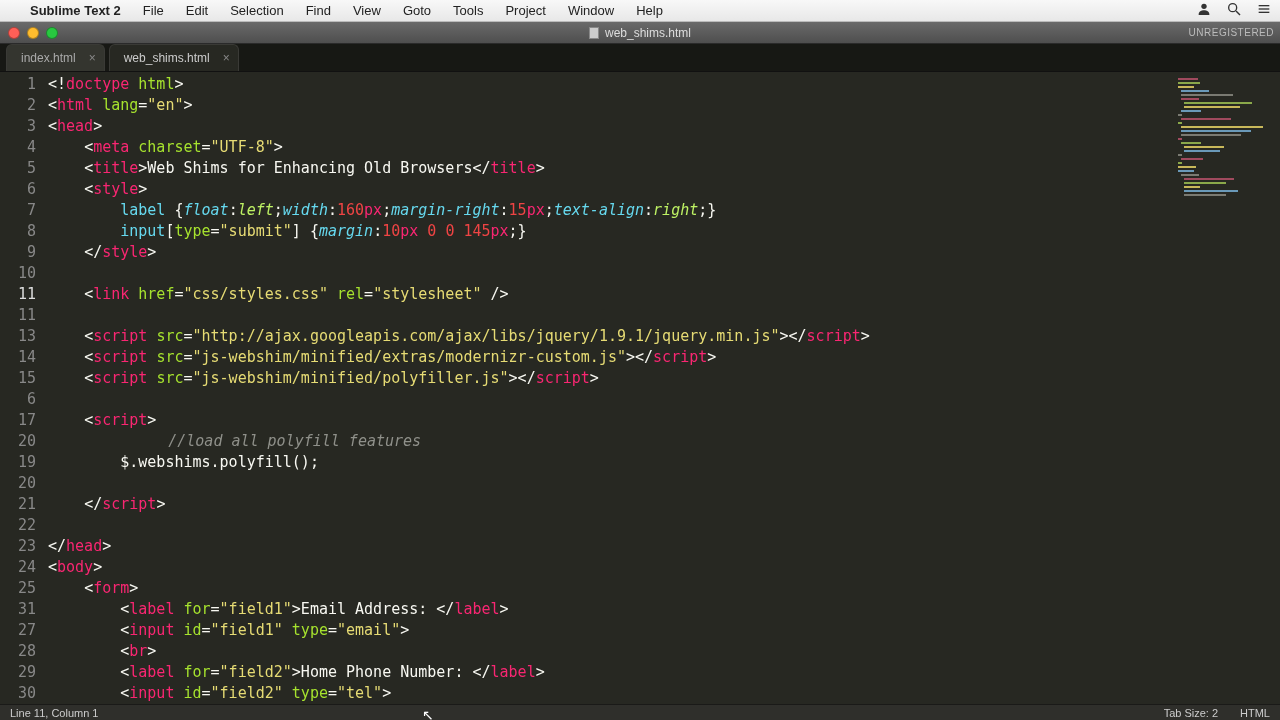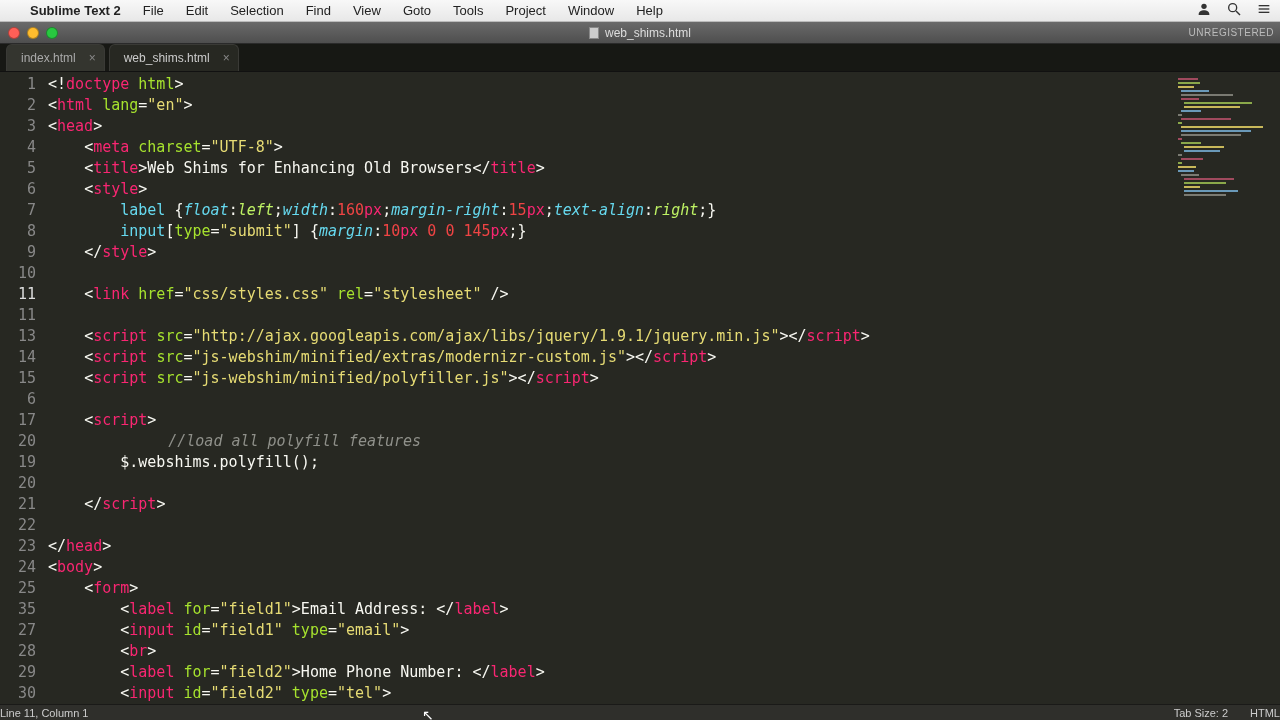--- a/index.html
+++ b/index.html
@@ -41,21 +41,21 @@
 .tg { color: #f92672; }   
 .an { color: #a6e22e; }   
 .st { color: #e6db74; }   
 .nm { color: #ef4444; }   
 .kw { color: #66d9ef; font-style: italic; } 
 .va { color: #bef264; font-style: italic; } 
 .cm { color: #8f908a; font-style: italic; margin-left: 48px; } 
 .sel{ color: #66d9ef; }   
 
 
-.statusbar { height: 16px; background: #2f2f2b; color: #ccc; font-size: 11px; display: flex; align-items: center; padding: 0 0; border-top: 1px solid #1a1a18; }
+.statusbar { height: 16px; background: #2f2f2b; color: #ccc; font-size: 11px; display: flex; align-items: center; padding: 0 10px; border-top: 1px solid #1a1a18; }
 .statusbar .right { margin-left: auto; display: flex; gap: 22px; }
 
 
 .cursor-pointer { position: absolute; left: 422px; top: 707px; font-size: 14px; color: #fff; pointer-events: none; }
 </style>
 </head>
 <body>
 
 <div class="mac-menubar">
   <span class="apple"></span>
@@ -131,21 +131,21 @@
       <div class="ln">6</div>
       <div class="ln">17</div>
       <div class="ln">20</div>
       <div class="ln">19</div>
       <div class="ln">20</div>
       <div class="ln">21</div>
       <div class="ln">22</div>
       <div class="ln">23</div>
       <div class="ln">24</div>
       <div class="ln">25</div>
-      <div class="ln">35</div>
+      <div class="ln">31</div>
       <div class="ln">27</div>
       <div class="ln">28</div>
       <div class="ln">29</div>
       <div class="ln">30</div>
     </div>
   <div class="code" id="code"><div><span></span><span class="p">&lt;!</span><span class="tg">doctype</span><span class="p"> </span><span class="an">html</span><span class="p">&gt;</span></div><div><span></span><span class="p">&lt;</span><span class="tg">html</span><span class="p"> </span><span class="an">lang</span><span class="p">=</span><span class="st">"en"</span><span class="p">&gt;</span></div><div><span></span><span class="p">&lt;</span><span class="tg">head</span><span class="p">&gt;</span></div><div><span>    </span><span class="p">&lt;</span><span class="tg">meta</span><span class="p"> </span><span class="an">charset</span><span class="p">=</span><span class="st">"UTF-8"</span><span class="p">&gt;</span></div><div><span>    </span><span class="p">&lt;</span><span class="tg">title</span><span class="p">&gt;Web Shims for Enhancing Old Browsers&lt;/</span><span class="tg">title</span><span class="p">&gt;</span></div><div><span>    </span><span class="p">&lt;</span><span class="tg">style</span><span class="p">&gt;</span></div><div><span>        </span><span class="sel">label</span><span class="p"> {</span><span class="kw">float</span><span class="p">:</span><span class="va">left</span><span class="p">;</span><span class="kw">width</span><span class="p">:</span><span class="nm">160</span><span class="tg">px</span><span class="p">;</span><span class="kw">margin-right</span><span class="p">:</span><span class="nm">15</span><span class="tg">px</span><span class="p">;</span><span class="kw">text-align</span><span class="p">:</span><span class="va">right</span><span class="p">;}</span></div><div><span>        </span><span class="sel">input</span><span class="p">[</span><span class="an">type</span><span class="p">=</span><span class="st">"submit"</span><span class="p">] {</span><span class="kw">margin</span><span class="p">:</span><span class="nm">10</span><span class="tg">px</span><span class="p"> </span><span class="nm">0</span><span class="p"> </span><span class="nm">0</span><span class="p"> </span><span class="nm">145</span><span class="tg">px</span><span class="p">;}</span></div><div><span>    </span><span class="p">&lt;/</span><span class="tg">style</span><span class="p">&gt;</span></div><div>&nbsp;</div><div><span>    </span><span class="p">&lt;</span><span class="tg">link</span><span class="p"> </span><span class="an">href</span><span class="p">=</span><span class="st">"css/styles.css"</span><span class="p"> </span><span class="an">rel</span><span class="p">=</span><span class="st">"stylesheet"</span><span class="p"> /&gt;</span></div><div>&nbsp;</div><div><span>    </span><span class="p">&lt;</span><span class="tg">script</span><span class="p"> </span><span class="an">src</span><span class="p">=</span><span class="st">"http://ajax.googleapis.com/ajax/libs/jquery/1.9.1/jquery.min.js"</span><span class="p">&gt;&lt;/</span><span class="tg">script</span><span class="p">&gt;</span></div><div><span>    </span><span class="p">&lt;</span><span class="tg">script</span><span class="p"> </span><span class="an">src</span><span class="p">=</span><span class="st">"js-webshim/minified/extras/modernizr-custom.js"</span><span class="p">&gt;&lt;/</span><span class="tg">script</span><span class="p">&gt;</span></div><div><span>    </span><span class="p">&lt;</span><span class="tg">script</span><span class="p"> </span><span class="an">src</span><span class="p">=</span><span class="st">"js-webshim/minified/polyfiller.js"</span><span class="p">&gt;&lt;/</span><span class="tg">script</span><span class="p">&gt;</span></div><div>&nbsp;</div><div><span>    </span><span class="p">&lt;</span><span class="tg">script</span><span class="p">&gt;</span></div><div><span>        </span><span class="cm">//load all polyfill features</span></div><div><span>        </span><span class="p">$.webshims.polyfill();</span></div><div>&nbsp;</div><div><span>    </span><span class="p">&lt;/</span><span class="tg">script</span><span class="p">&gt;</span></div><div>&nbsp;</div><div><span></span><span class="p">&lt;/</span><span class="tg">head</span><span class="p">&gt;</span></div><div><span></span><span class="p">&lt;</span><span class="tg">body</span><span class="p">&gt;</span></div><div><span>    </span><span class="p">&lt;</span><span class="tg">form</span><span class="p">&gt;</span></div><div><span>        </span><span class="p">&lt;</span><span class="tg">label</span><span class="p"> </span><span class="an">for</span><span class="p">=</span><span class="st">"field1"</span><span class="p">&gt;Email Address: &lt;/</span><span class="tg">label</span><span class="p">&gt;</span></div><div><span>        </span><span class="p">&lt;</span><span class="tg">input</span><span class="p"> </span><span class="an">id</span><span class="p">=</span><span class="st">"field1"</span><span class="p"> </span><span class="an">type</span><span class="p">=</span><span class="st">"email"</span><span class="p">&gt;</span></div><div><span>        </span><span class="p">&lt;</span><span class="tg">br</span><span class="p">&gt;</span></div><div><span>        </span><span class="p">&lt;</span><span class="tg">label</span><span class="p"> </span><span class="an">for</span><span class="p">=</span><span class="st">"field2"</span><span class="p">&gt;Home Phone Number: &lt;/</span><span class="tg">label</span><span class="p">&gt;</span></div><div><span>        </span><span class="p">&lt;</span><span class="tg">input</span><span class="p"> </span><span class="an">id</span><span class="p">=</span><span class="st">"field2"</span><span class="p"> </span><span class="an">type</span><span class="p">=</span><span class="st">"tel"</span><span class="p">&gt;</span></div></div>
   <div class="minimap" id="minimap">
       <div class="mblock" style="top: 6px; left: 8px; width: 20px; background: rgb(160, 74, 94);"></div>
       <div class="mblock" style="top: 10px; left: 8px; width: 22px; background: rgb(138, 168, 74);"></div>
       <div class="mblock" style="top: 14px; left: 8px; width: 16px; background: rgb(200, 184, 90);"></div>

